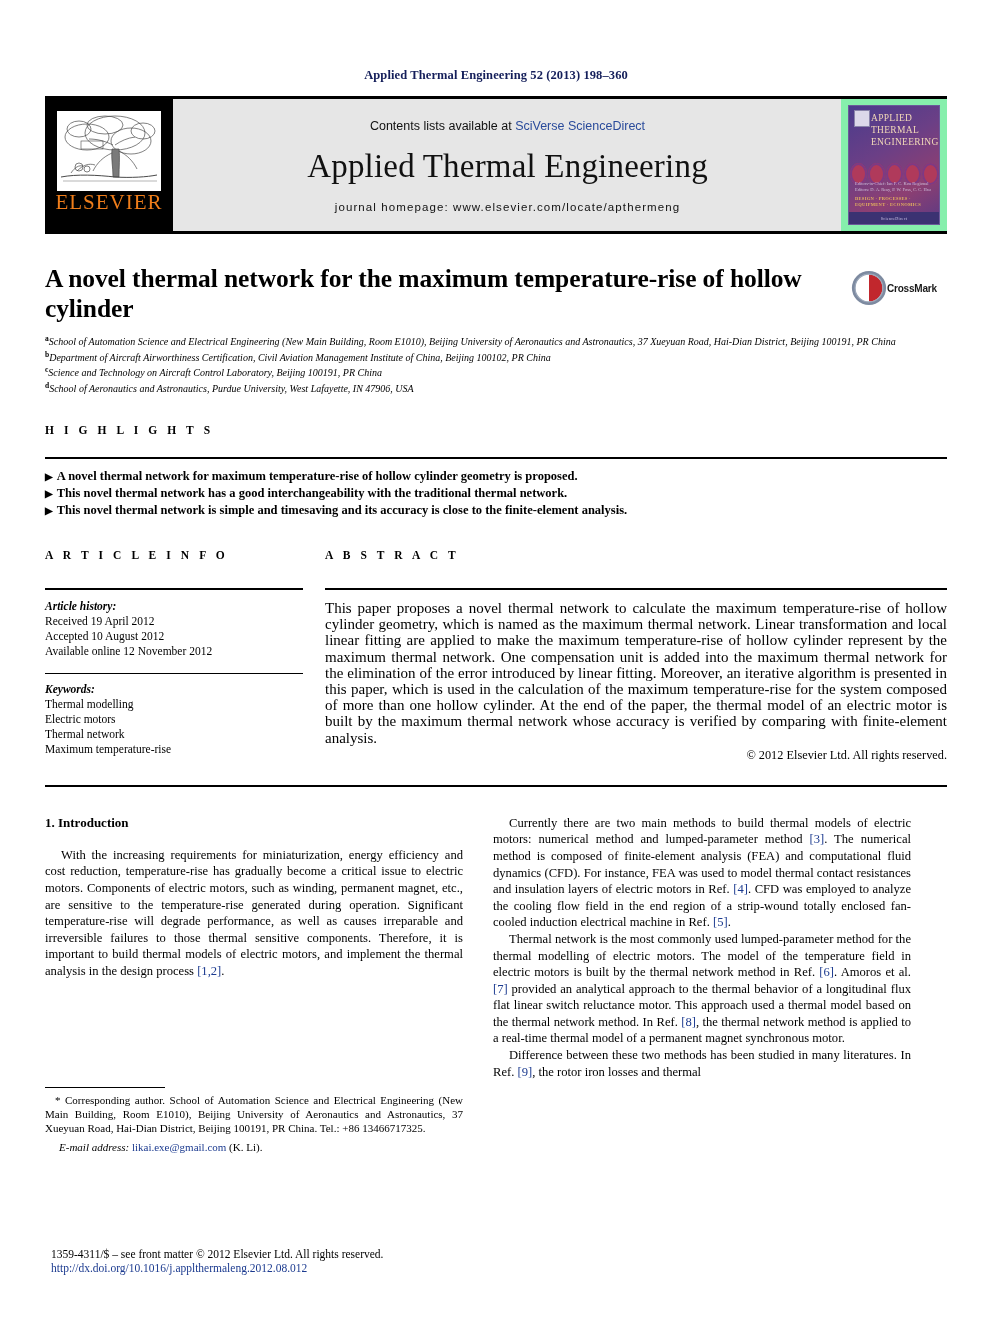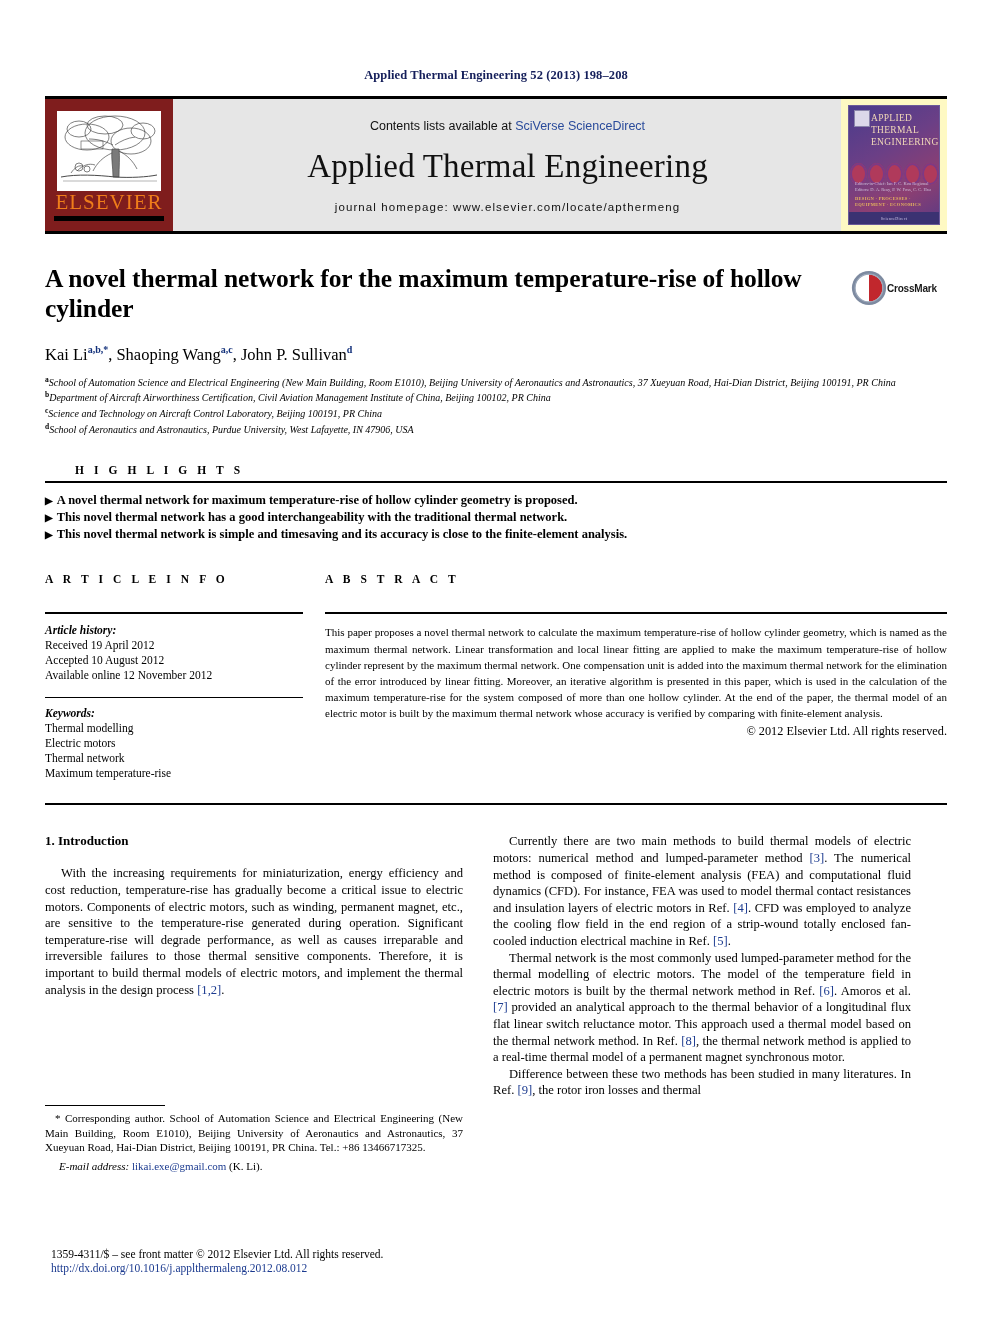--- a/index.html
+++ b/index.html
@@ -43,21 +43,21 @@
     display: flex;
     align-items: stretch;
   }
   .logo-cell {
     width: 128px;
     flex: 0 0 128px;
     display: flex;
     flex-direction: column;
     align-items: center;
     justify-content: center;
-    background: #7f1d1d;
+    background: #000000;
     padding-top: 2px;
     box-sizing: border-box;
   }
   .tree-svg { display:block; }
   .elsevier-word {
     font-family: "Liberation Serif", serif;
     font-size: 21px;
     letter-spacing: 1px;
     color: #ef7d1a;
     margin-top: 1px;
@@ -95,21 +95,21 @@
   }
   .homepage-line {
     font-family: "Liberation Sans", sans-serif;
     font-size: 11.5px;
     letter-spacing: 1.1px;
     color: #111;
   }
   .cover-cell {
     width: 106px;
     flex: 0 0 106px;
-    background: #fef9c3;
+    background: #86efac;
     display: flex;
     align-items: center;
     justify-content: center;
   }
   .cover {
     width: 92px;
     height: 120px;
     position: relative;
     overflow: hidden;
     background: linear-gradient(150deg,#4a3c8c 0%, #6b3f86 38%, #8d3f72 70%, #5b3a84 100%);
@@ -197,21 +197,21 @@
   
   .sec-label {
     font-family: "Liberation Serif", serif;
     font-weight: bold;
     font-size: 11.5px;
     letter-spacing: 3.6px;
   }
 
   
   .highlights-wrap { margin-top: 28px; }
-  .hl-head { padding-bottom: 5px; margin-left: 30px; }
+  .hl-head { padding-bottom: 21px; }
   .hl-rule { border-top: 2px solid #000; }
   .hl-list { margin-top: 9px; }
   .hl-item {
     font-family: "Liberation Serif", serif;
     font-weight: bold;
     font-size: 12.5px;
     line-height: 17px;
     color: #000;
   }
   .hl-item .arrow { margin-right: 4px; font-size: 10px; }
@@ -249,21 +249,21 @@
     line-height: 15px;
   }
   .kw-line {
     font-family: "Liberation Serif", serif;
     font-size: 11.5px;
     line-height: 15px;
   }
   .abstract-body {
     margin-top: 10px;
     font-family: "Liberation Serif", serif;
-    font-size: 11px;
+    font-size: 15px;
     line-height: 16.2px;
     text-align: justify;
   }
   .copyright {
     margin-top: 2px;
     text-align: right;
     font-family: "Liberation Serif", serif;
     font-size: 12.3px;
   }
 
@@ -334,21 +334,21 @@
     font-size: 11.5px;
     line-height: 14px;
     color: #1b3a8f;
   }
 </style>
 </head>
 <body>
 
 <div class="page">
 
-  <div class="runhead">Applied Thermal Engineering 52 (2013) 198–208</div>
+  <div class="runhead">Applied Thermal Engineering 52 (2013) 198–360</div>
 
   <div class="masthead">
 
     <div class="logo-cell">
       <svg class="tree-svg" width="104" height="80" viewBox="0 0 104 80">
         <rect x="0" y="0" width="104" height="80" fill="#ffffff"></rect>
         <g stroke="#4a4a4a" stroke-width="0.7" fill="none">
           <ellipse cx="58" cy="22" rx="30" ry="17"></ellipse>
           <ellipse cx="30" cy="26" rx="22" ry="13"></ellipse>
           <ellipse cx="74" cy="30" rx="20" ry="13"></ellipse>
@@ -415,21 +415,20 @@
       <svg class="crossmark-logo" viewBox="0 0 40 40">
         <circle cx="20" cy="20" r="19" fill="#7d8aa0"></circle>
         <circle cx="20" cy="20" r="15.5" fill="#ffffff"></circle>
         <path d="M20 5 A15 15 0 0 1 20 35 Z" fill="#c1272d"></path>
         <path d="M20 8 A12 12 0 0 0 20 32 Z" fill="#ffffff"></path>
         <circle cx="20" cy="20" r="15.5" fill="none" stroke="#9aa6b8" stroke-width="1.4"></circle>
       </svg>
       <span class="crossmark-text">CrossMark</span>
     </div>
 
-    <div class="authors"><span>Kai Li</span><sup>a,b,*</sup>, <span>Shaoping Wang</span><sup>a,c</sup>, <span>John P. Sullivan</span><sup>d</sup></div>
 
     <div class="affils">
         <div class="affil"><sup>a</sup>School of Automation Science and Electrical Engineering (New Main Building, Room E1010), Beijing University of Aeronautics and Astronautics, 37 Xueyuan Road, Hai-Dian District, Beijing 100191, PR China</div>
         <div class="affil"><sup>b</sup>Department of Aircraft Airworthiness Certification, Civil Aviation Management Institute of China, Beijing 100102, PR China</div>
         <div class="affil"><sup>c</sup>Science and Technology on Aircraft Control Laboratory, Beijing 100191, PR China</div>
         <div class="affil"><sup>d</sup>School of Aeronautics and Astronautics, Purdue University, West Lafayette, IN 47906, USA</div>
       </div>
   </div>
 
   <div class="highlights-wrap">

